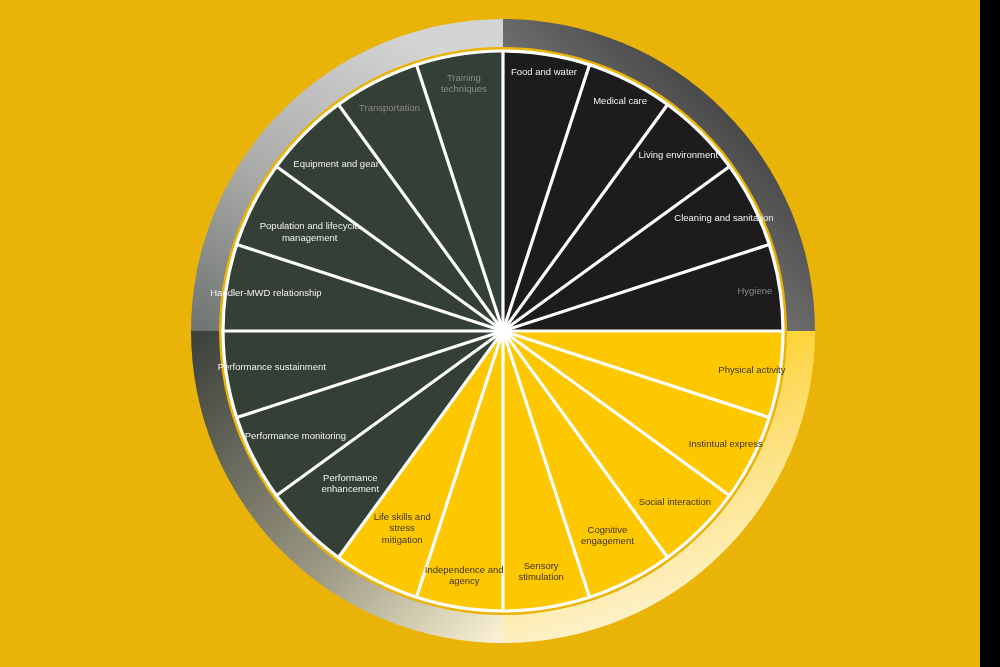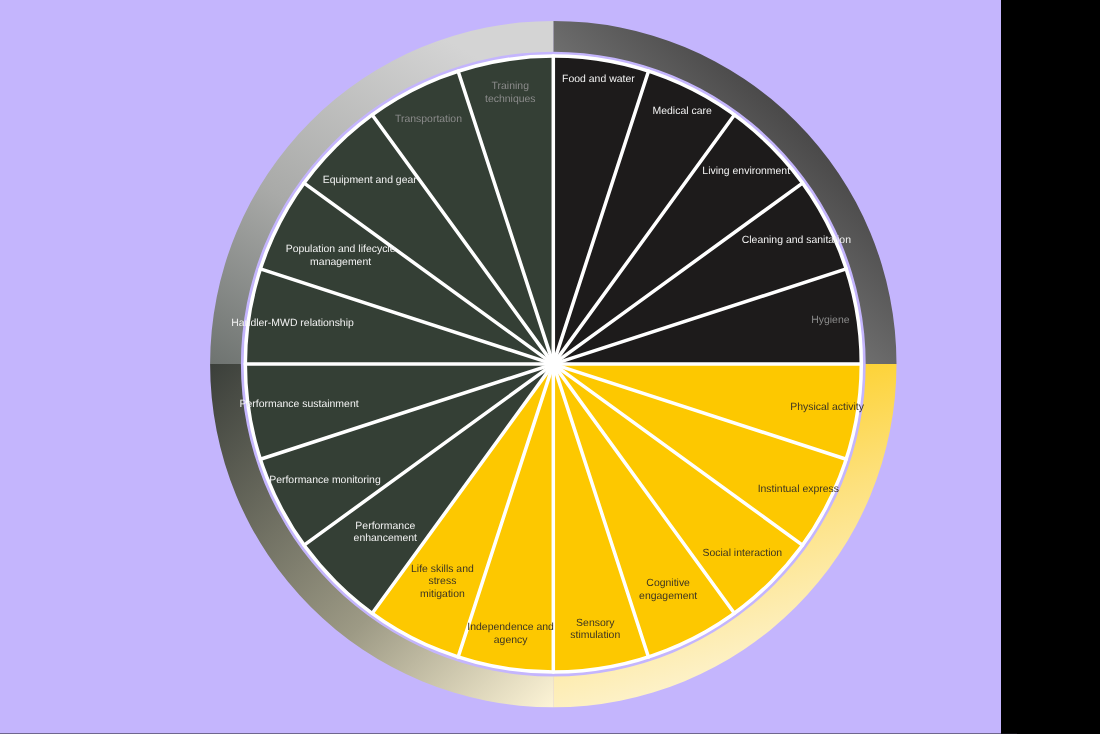--- a/index.html
+++ b/index.html
@@ -1,17 +1,17 @@
 <!DOCTYPE html>
 <html><head>
 <meta charset="utf-8">
 <style>
   html,body{margin:0;padding:0;background:#000;}
   body{width:1000px;height:667px;overflow:hidden;font-family:"Liberation Sans",sans-serif;}
-  #stage{position:relative;width:910px;height:667px;background:#c4b5fd;}
+  #stage{position:relative;width:980px;height:667px;background:#eab308;}
   svg{display:block;}
   .wlabel{font-family:"Liberation Sans",sans-serif;font-size:9.5px;}
   .wlabel tspan{dominant-baseline:middle;}
 </style>
 </head>
 <body>
 
 <div id="stage">
   <svg id="wheel-svg" width="1000" height="667" viewBox="0 0 1000 667">
     <defs>

